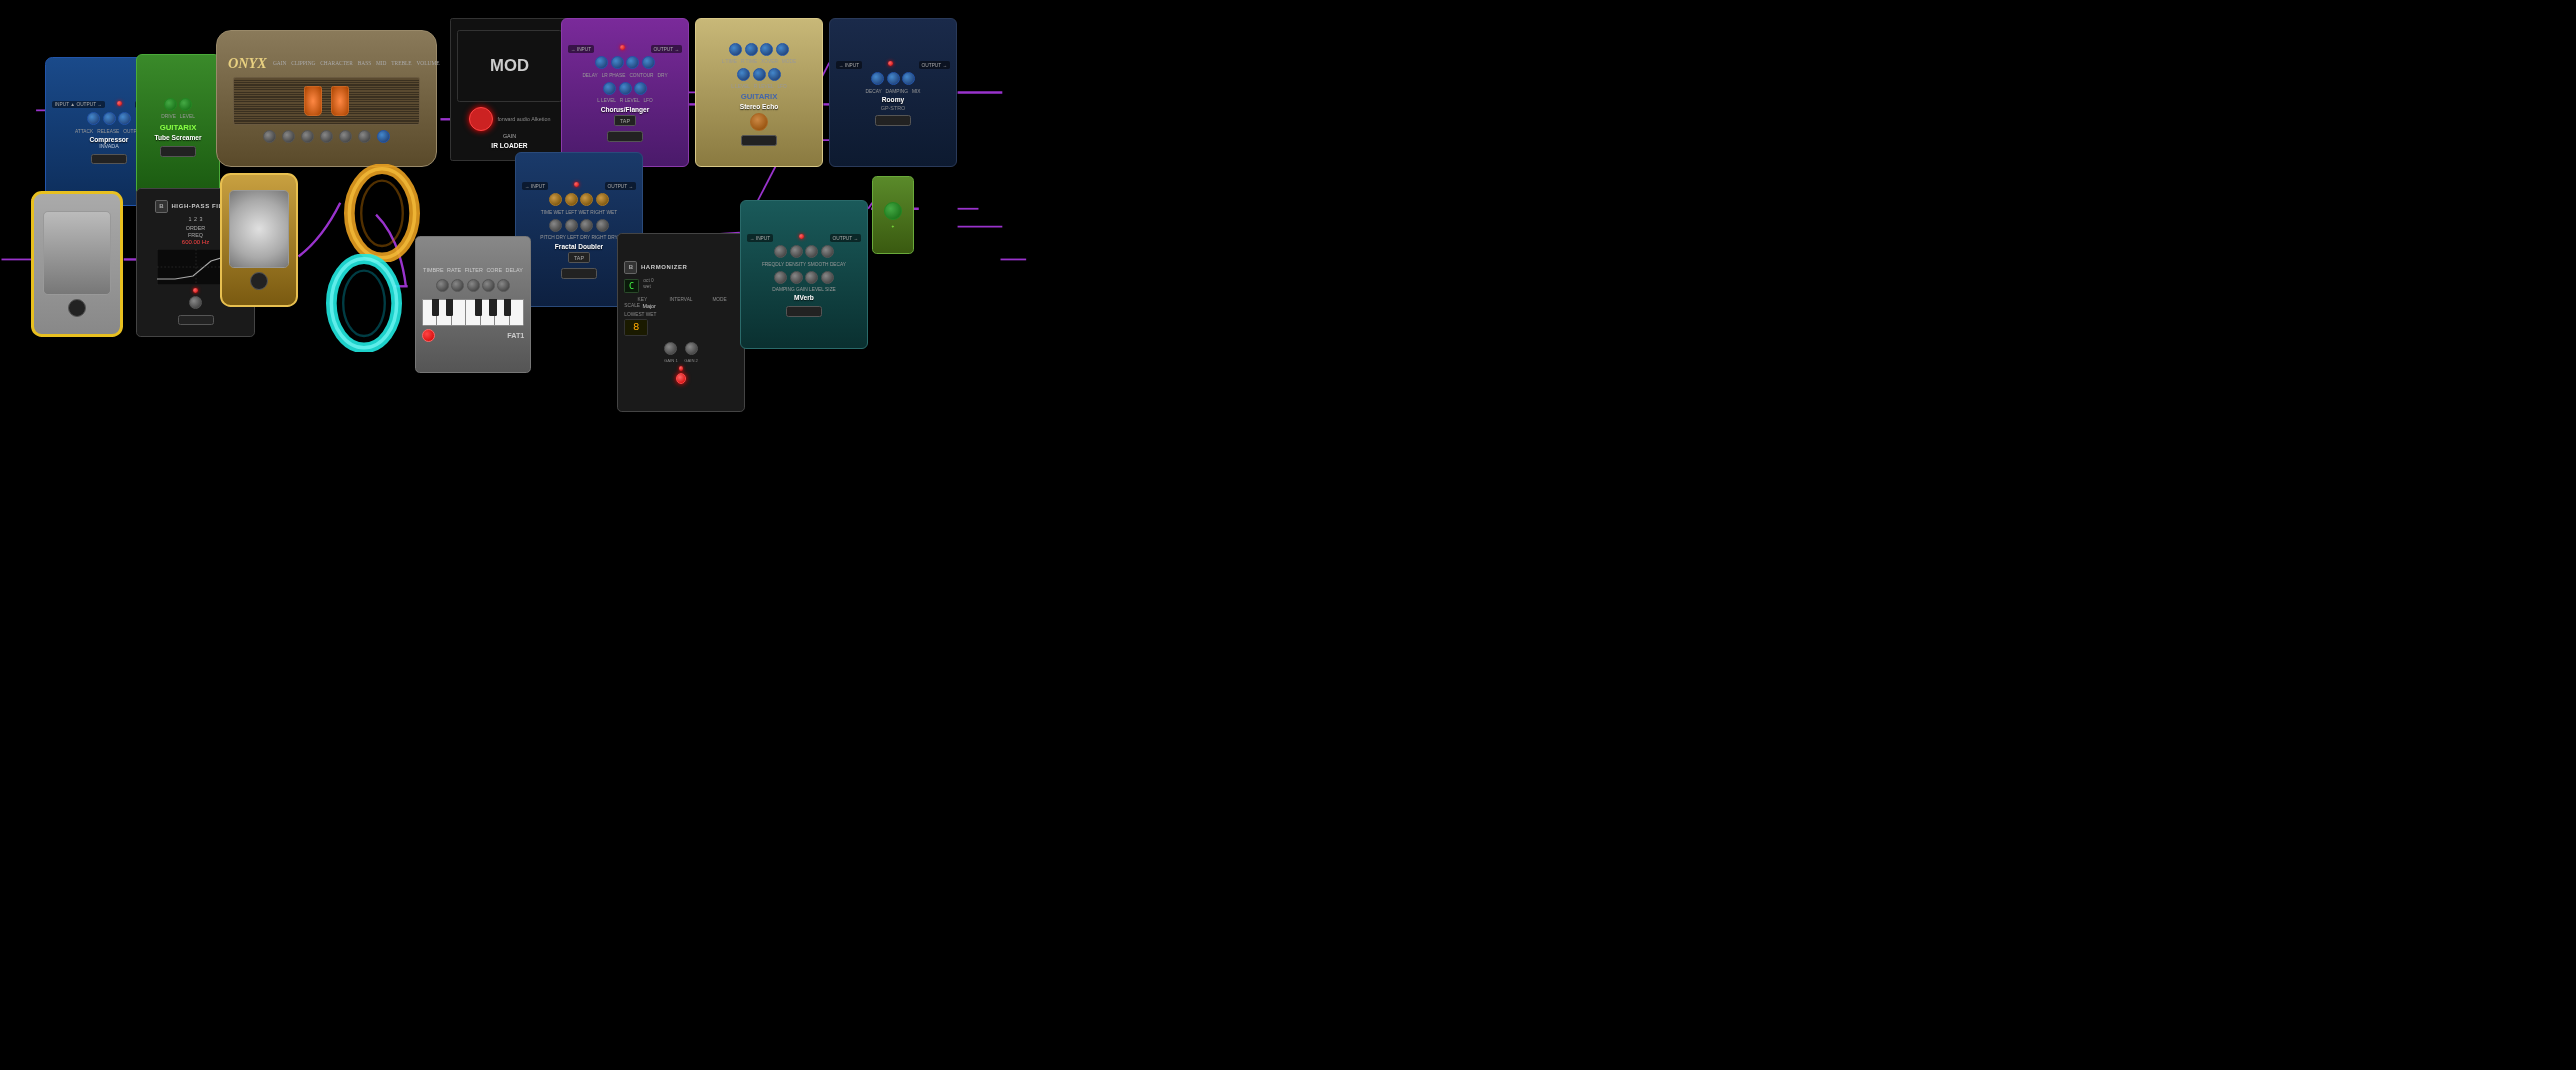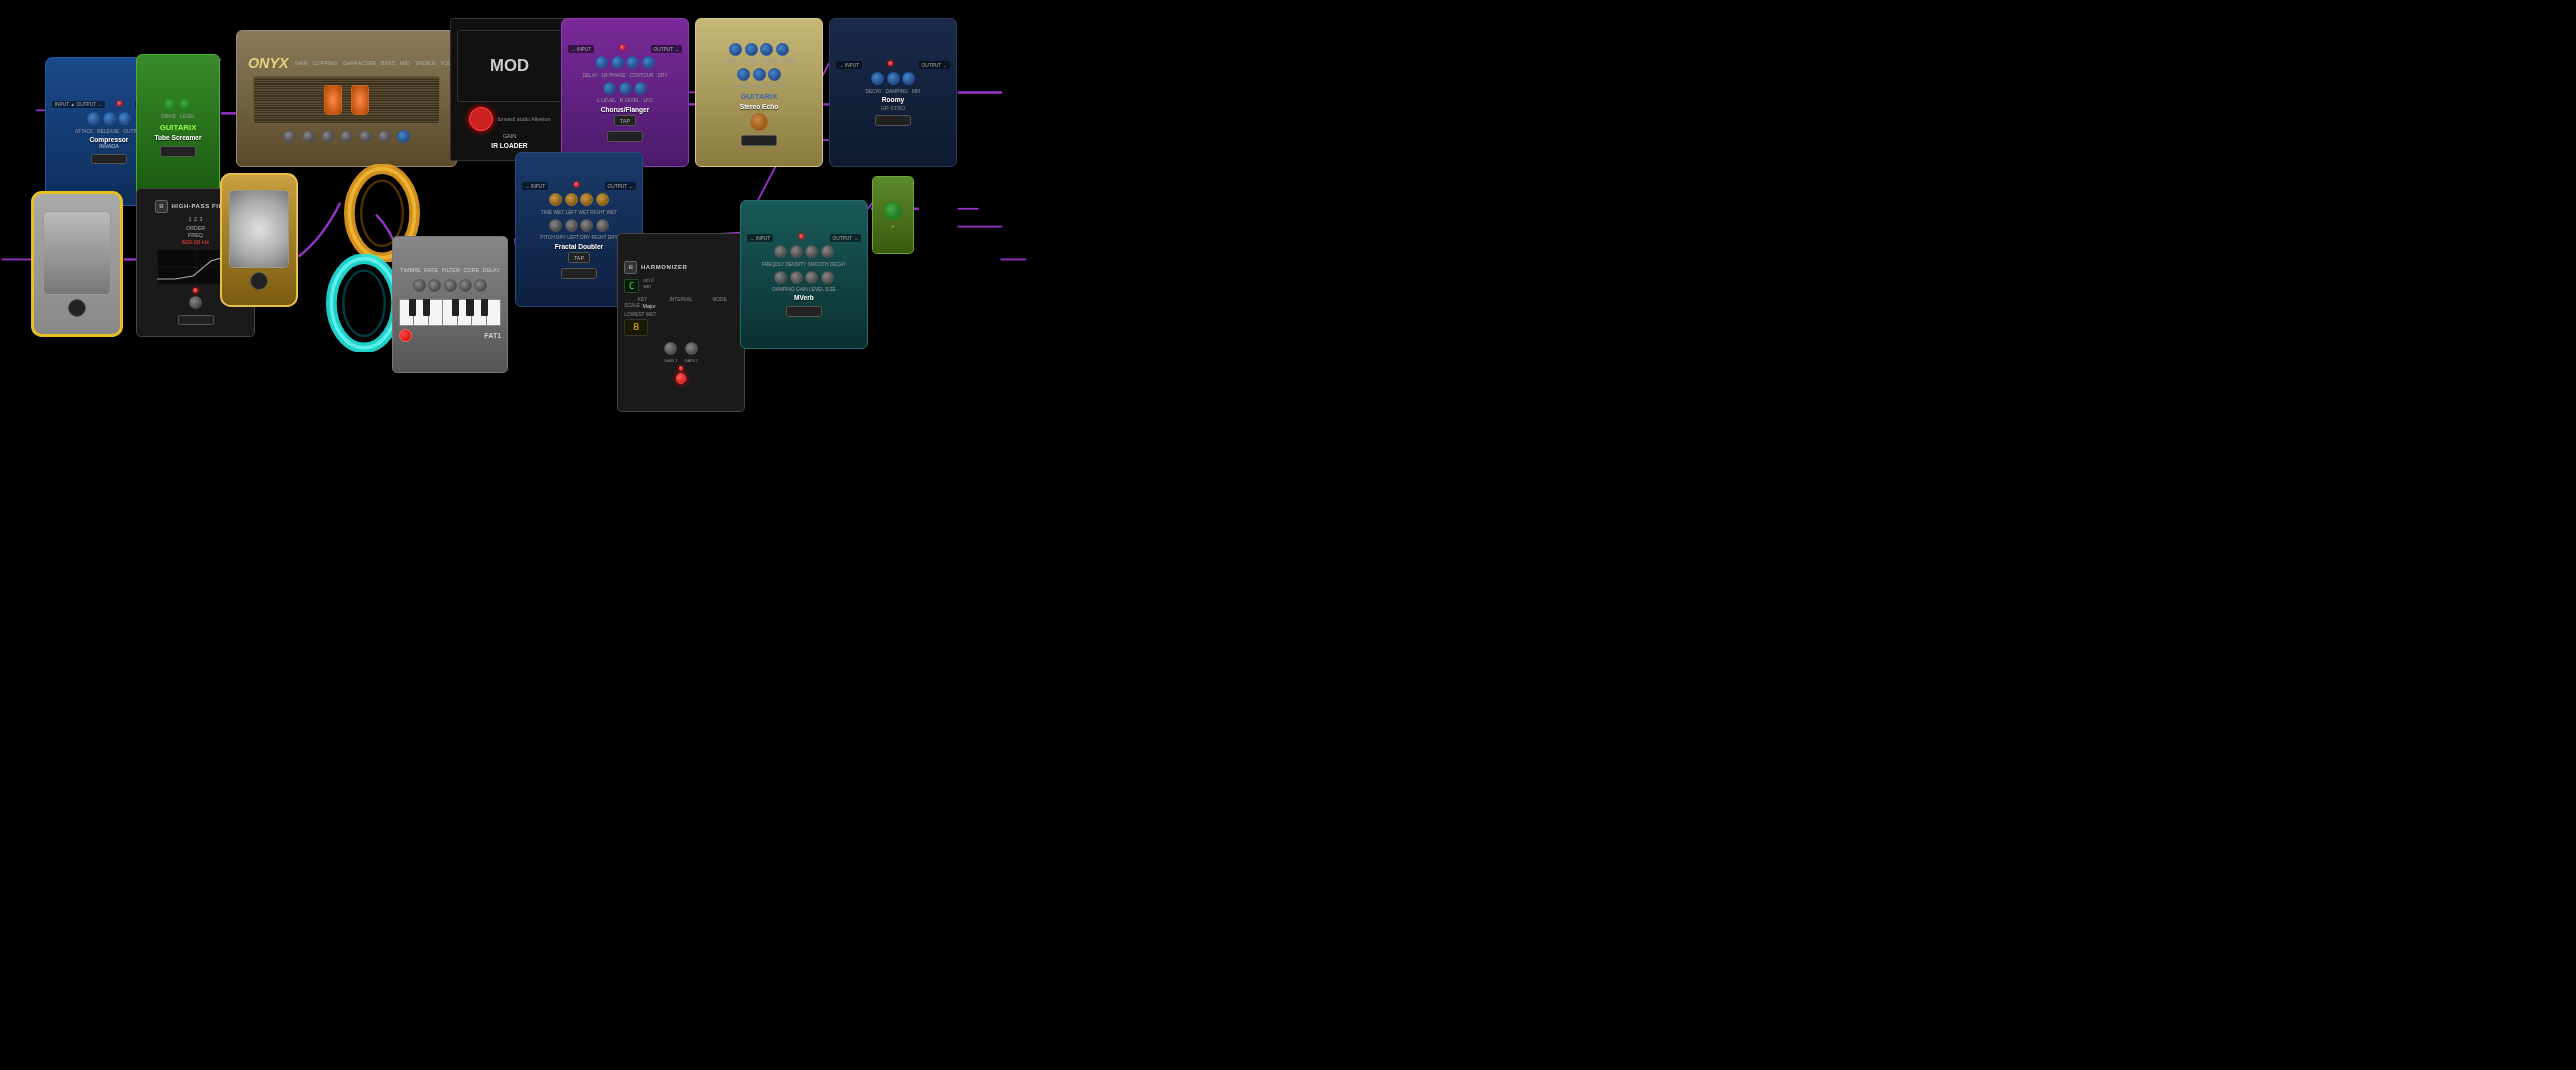--- a/index.html
+++ b/index.html
@@ -51,27 +51,28 @@
       top: 54px;
       width: 84px;
       height: 143px;
       background: linear-gradient(180deg, #3a8a2a 0%, #1a5a10 100%);
       border: 1.2px solid #4aaa3a;
       border-radius: 6px;
     }
 
     
     .onyx-amp {
-      left: 236px;
+      left: 216px;
       top: 30px;
       width: 221px;
       height: 137px;
       background: linear-gradient(180deg, #8a7a5a 0%, #5a4a2a 100%);
       border: 1.8px solid #9a8a6a;
-      border-radius: 6px;
+      border-radius: 15px;
+      font-family: Liberation Serif, serif;
     }
 
     
     .ir-loader {
       left: 450px;
       top: 18px;
       width: 119px;
       height: 143px;
       background: #111;
       border: 1.2px solid #333;
@@ -610,21 +611,21 @@
     <div class="knob"></div>
     <div class="knob"></div>
     <div class="knob"></div>
   </div>
   <div class="small-text">PITCH DRY LEFT DRY RIGHT DRY</div>
   <div class="pedal-label">Fractal Doubler</div>
   <div class="tap-button">TAP</div>
   <div class="footswitch"></div>
 </div>
 
-<div class="pedal fat1-synth" style="left:392px; top:236px;">
+<div class="pedal fat1-synth" style="left:415px; top:236px;">
   <div style="font-size:5.4px; color:#ccc; margin-bottom:2.4px; display:flex; gap:3.6px;">
     <span>TIMBRE</span>
     <span>RATE</span>
     <span>FILTER</span>
     <span>CORE</span>
     <span>DELAY</span>
   </div>
   <div class="knob-row">
     <div class="knob"></div>
     <div class="knob"></div>

